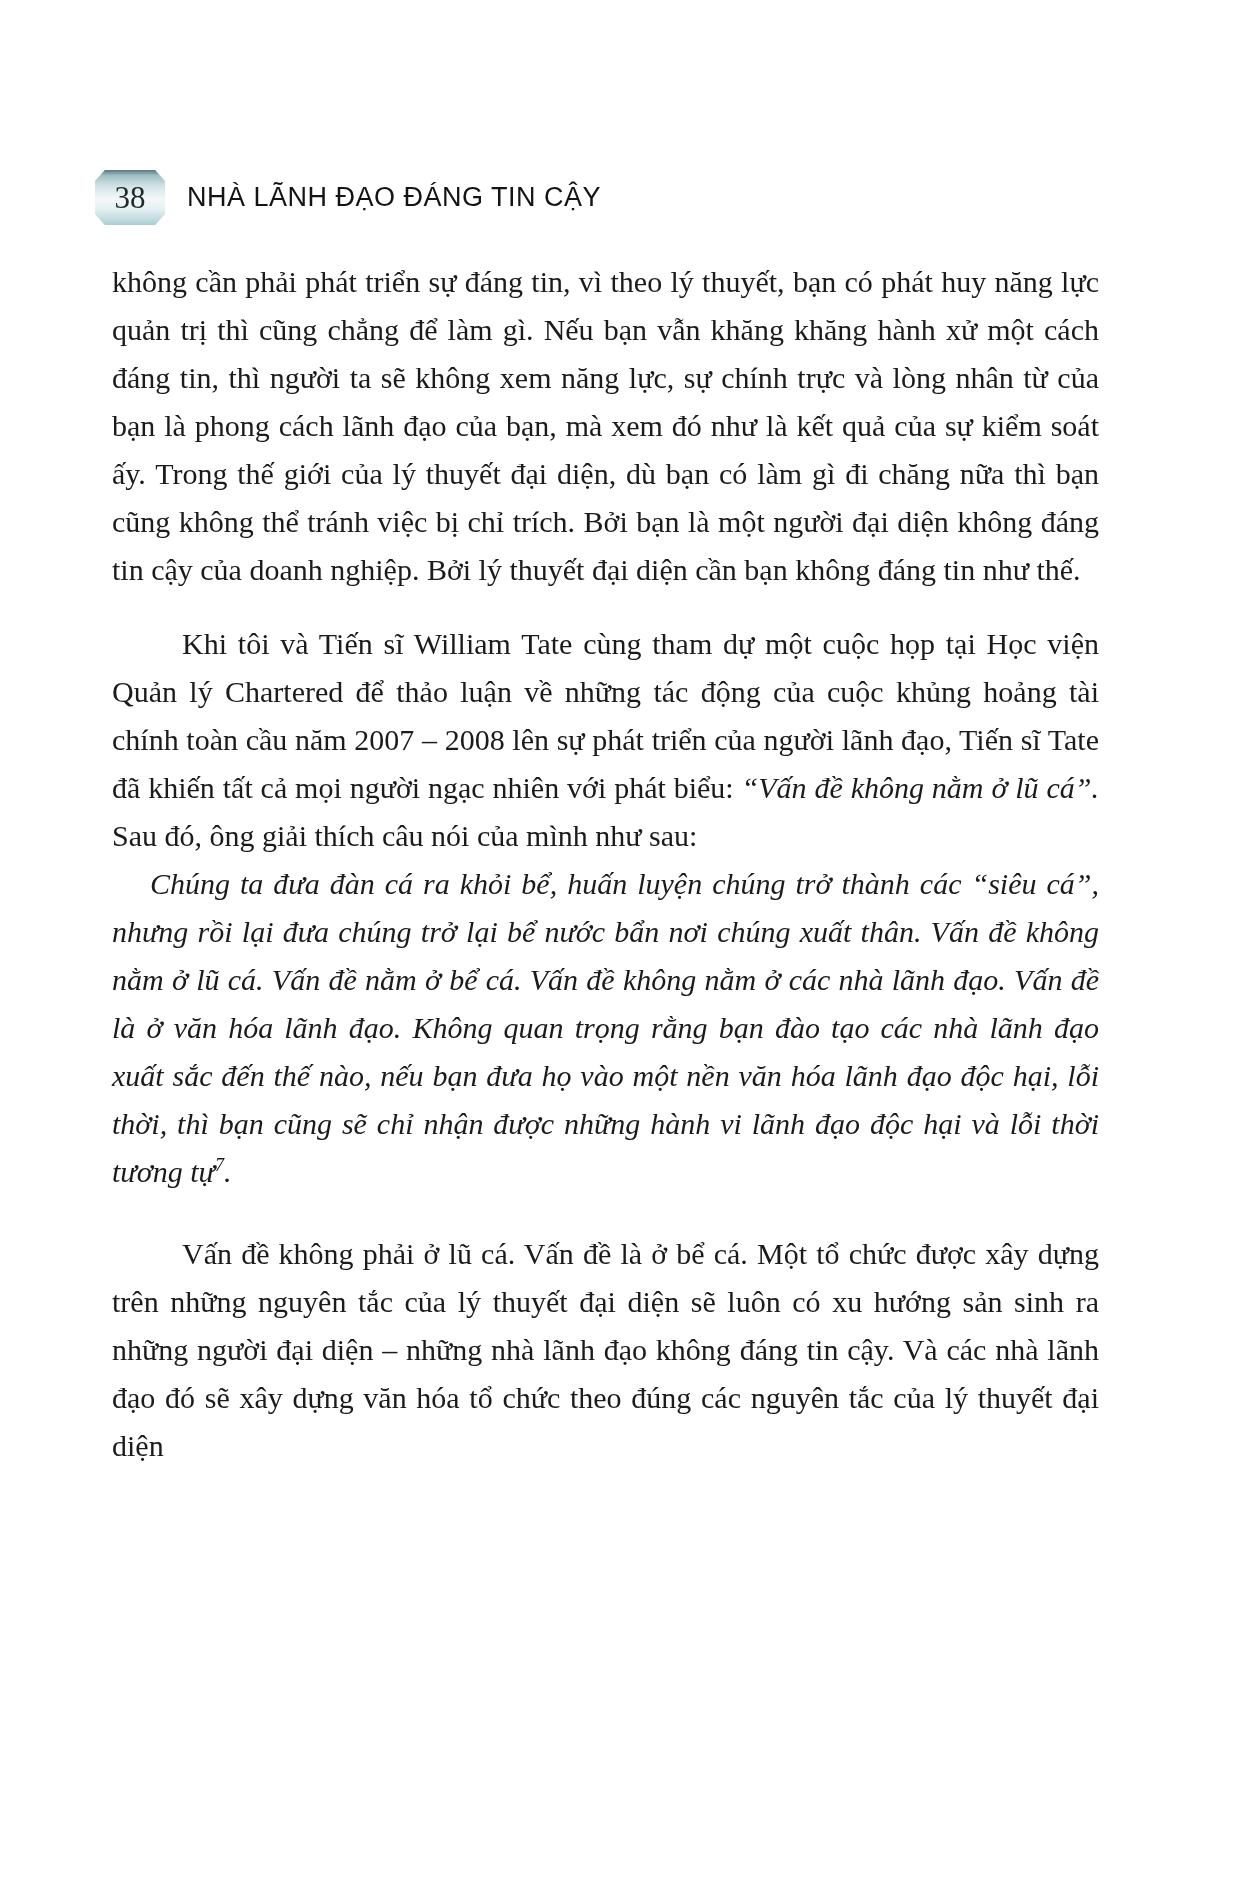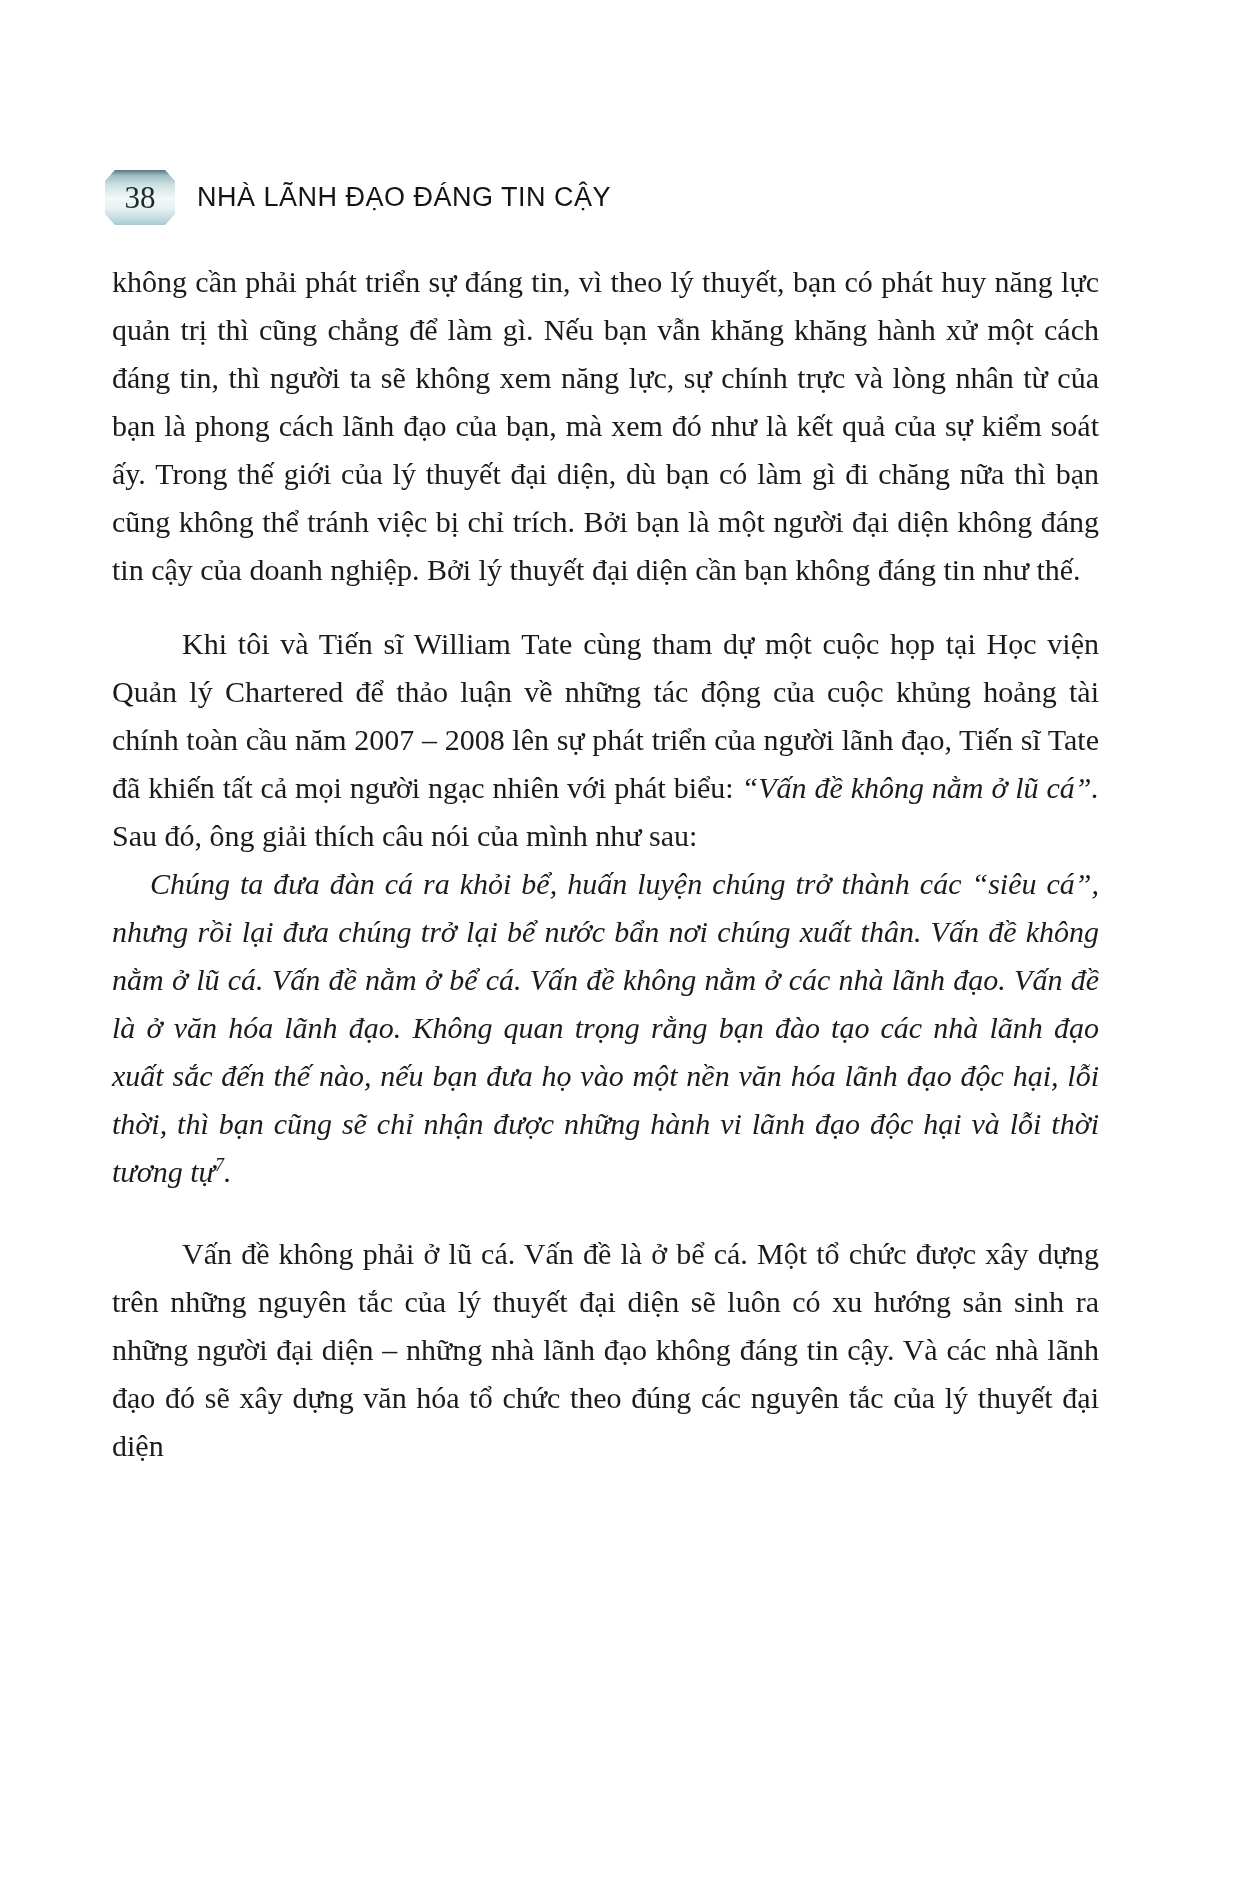--- a/index.html
+++ b/index.html
@@ -12,21 +12,21 @@
     width: 1245px;
     height: 1898px;
     background: #ffffff;
     overflow: hidden;
     font-family: "Liberation Serif", serif;
     color: #1b1b1b;
   }
   .page-header {
     position: absolute;
     top: 170px;
-    left: 105px;
+    left: 95px;
     display: flex;
     align-items: center;
     gap: 22px;
   }
   .page-number-badge {
     width: 70px;
     height: 55px;
     display: flex;
     align-items: center;
     justify-content: center;

